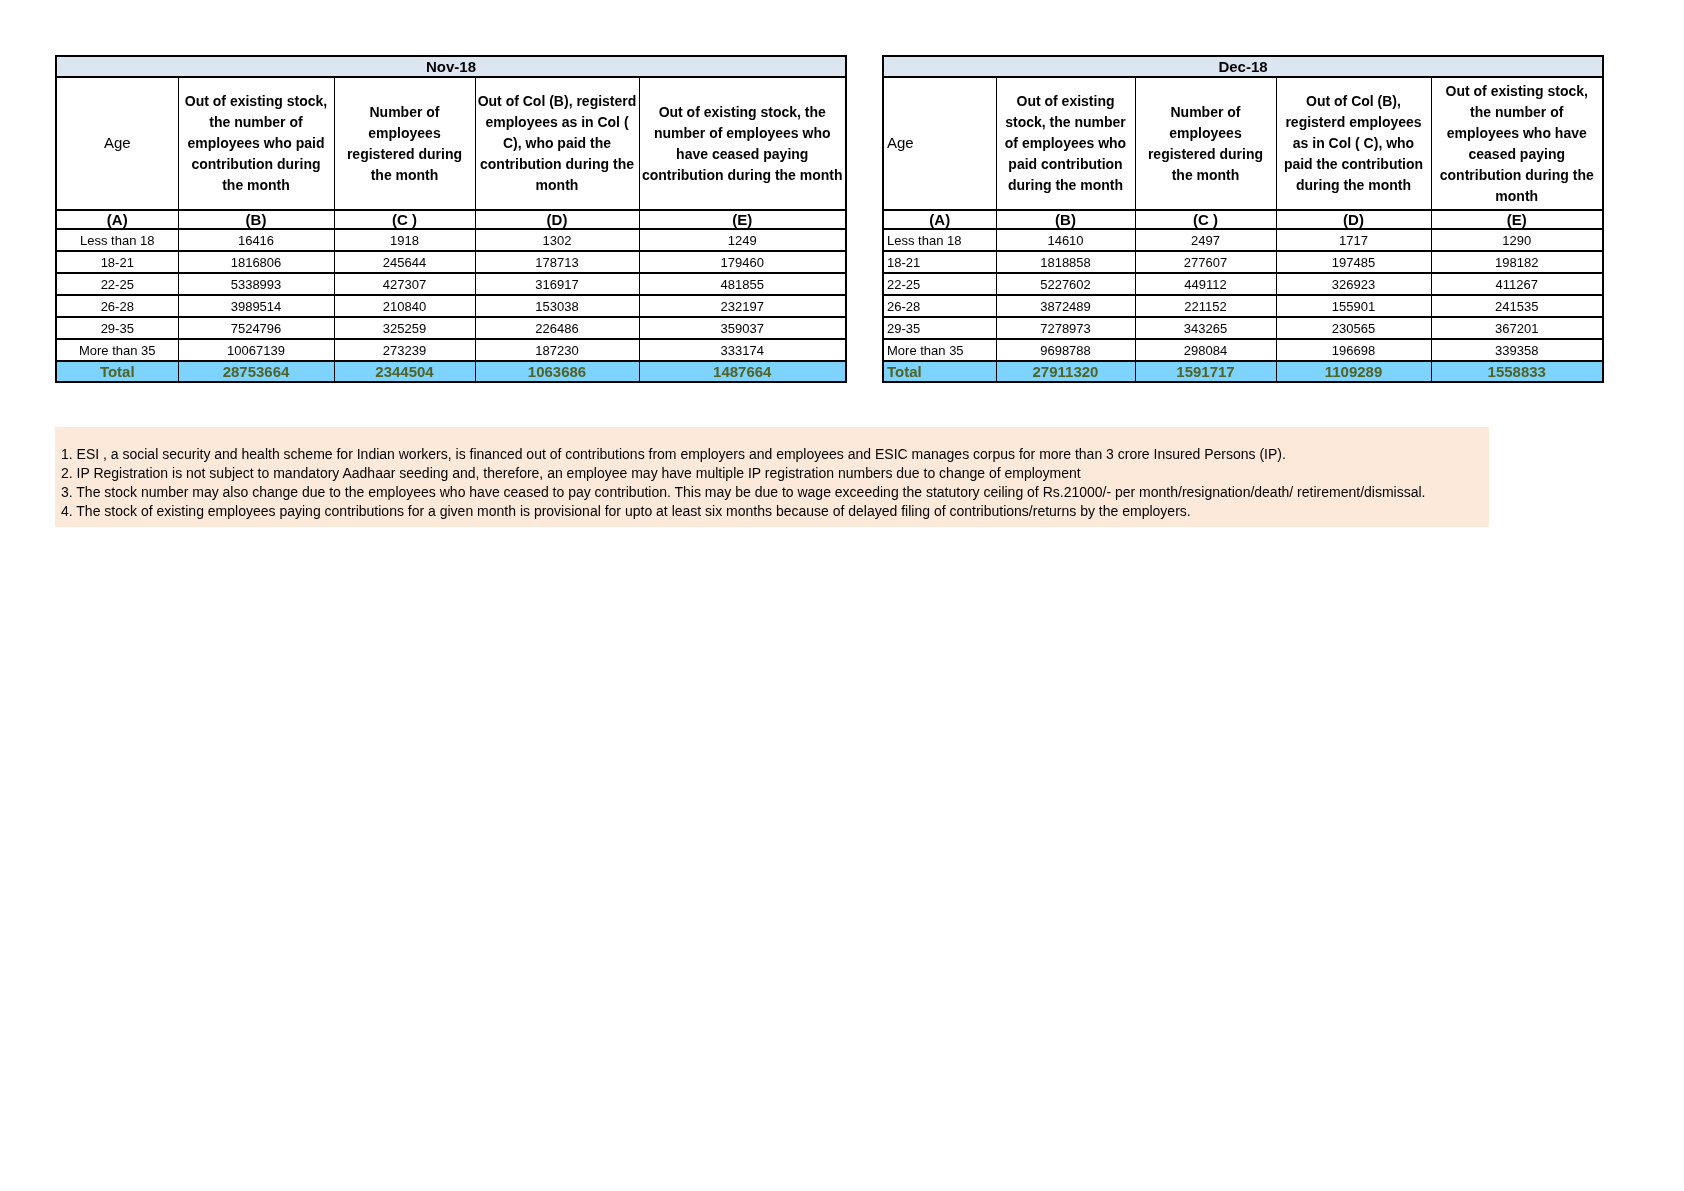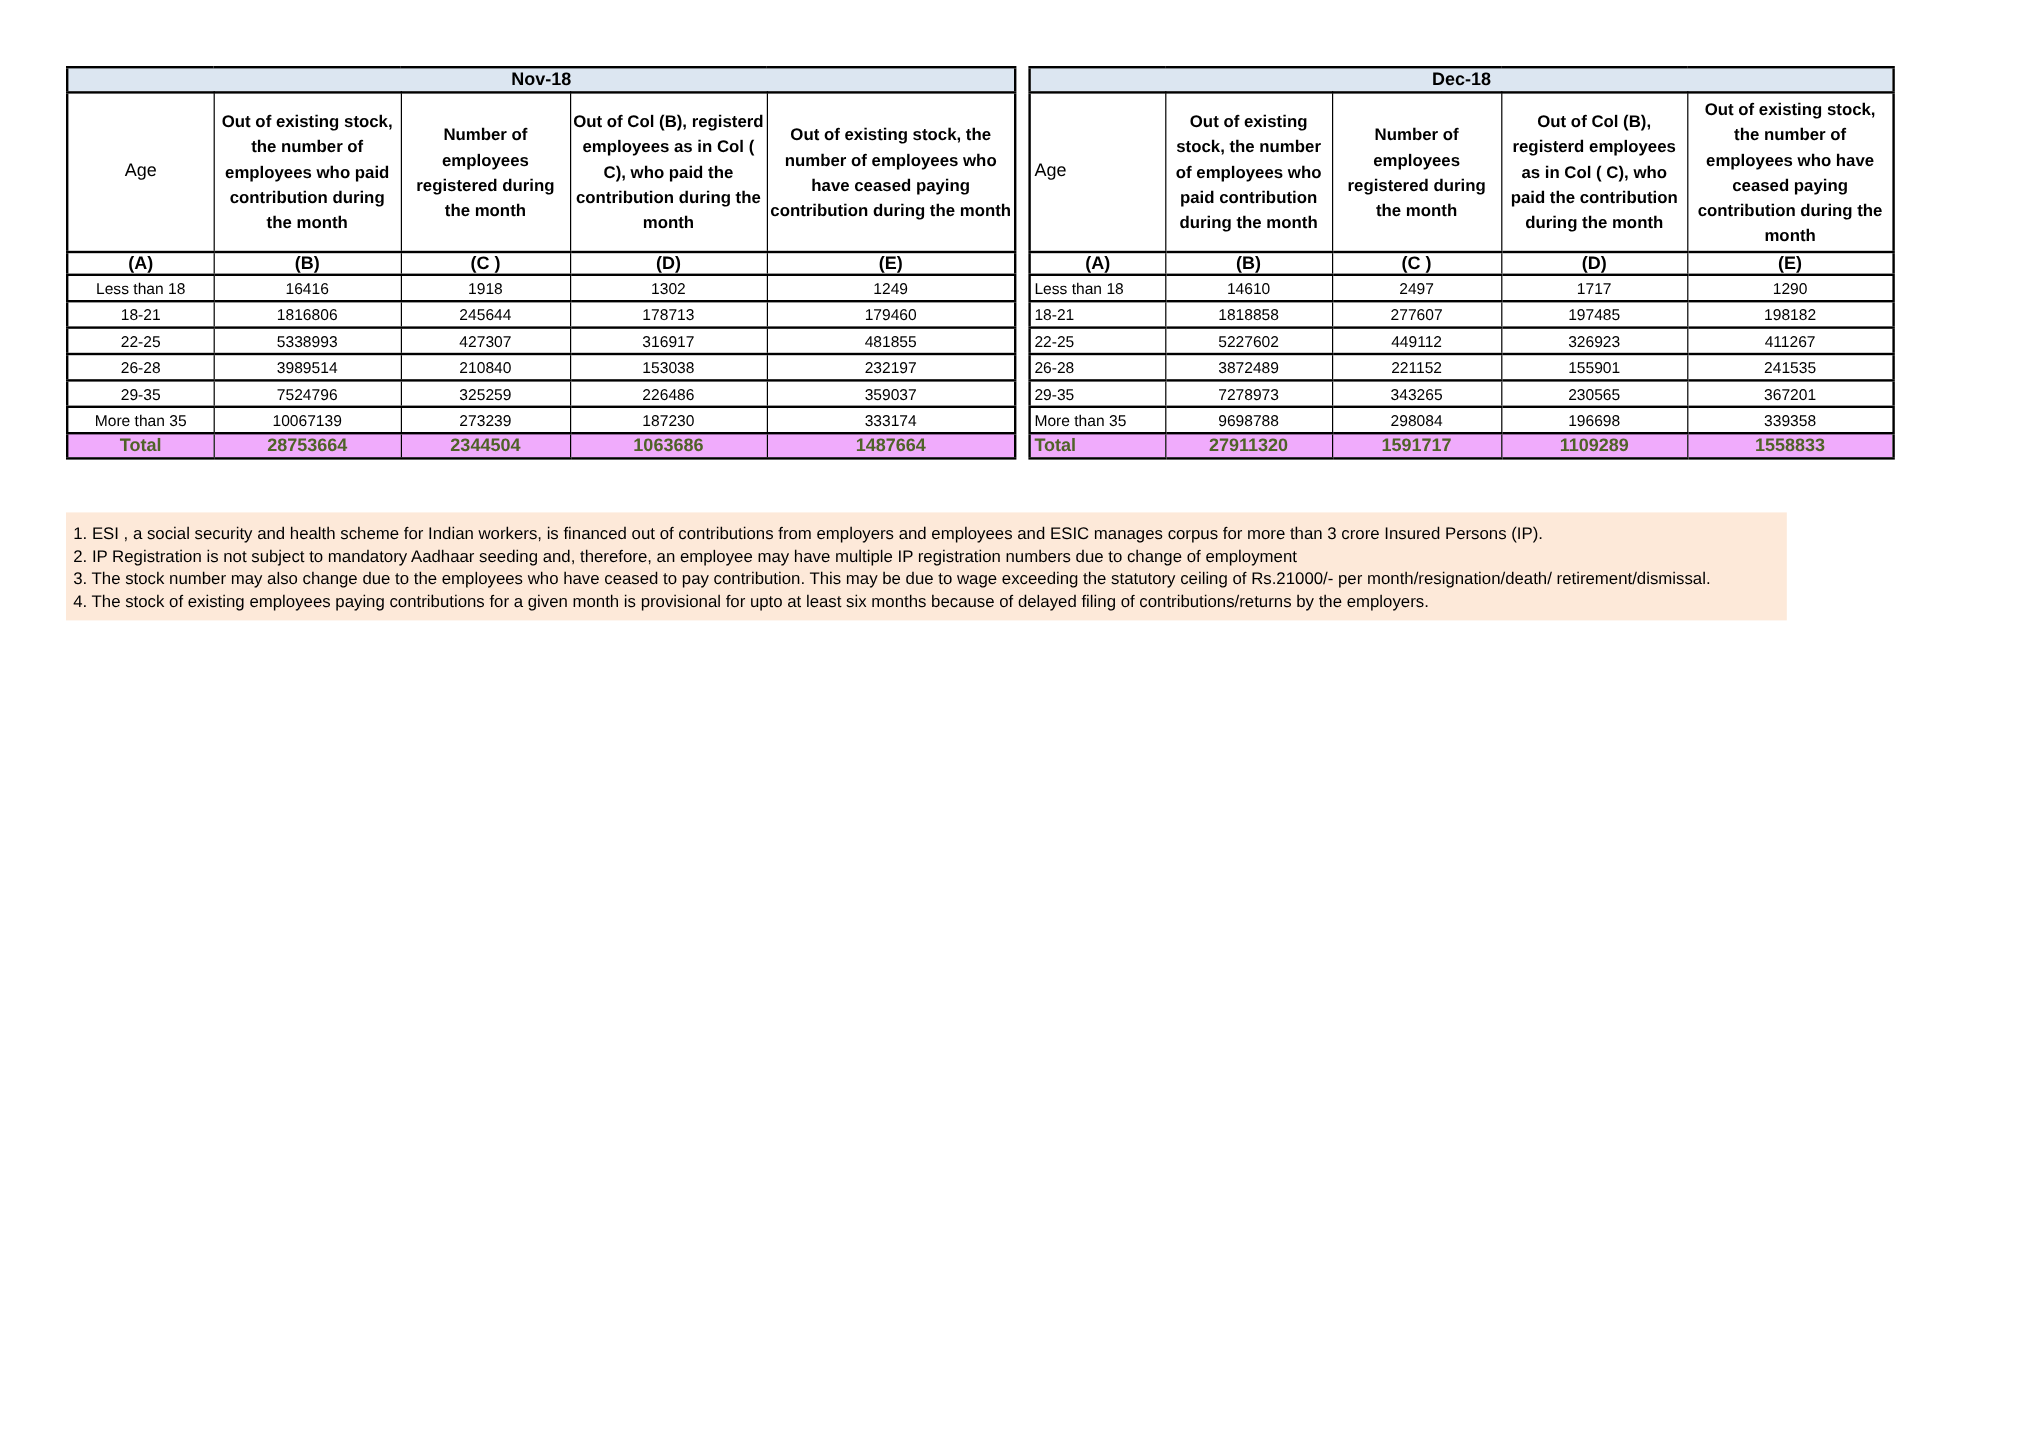--- a/index.html
+++ b/index.html
@@ -14,21 +14,21 @@
     width: 1684px;
     height: 1191px;
     background: #ffffff;
     overflow: hidden;
   }
   #tables-wrap {
     position: absolute;
     left: 55px;
     top: 55px;
     display: flex;
-    gap: 10px;
+    gap: 35px;
     align-items: flex-start;
   }
   table.month-table {
     border-collapse: collapse;
     table-layout: fixed;
     border: 2px solid #000;
   }
   table.month-table th,
   table.month-table td {
     border: 1px solid #000;
@@ -61,37 +61,37 @@
     font-weight: bold;
   }
   tr.data-row td {
     height: 20px;
     font-size: 13px;
   }
   tr.row-total td {
     height: 19px;
     font-size: 15px;
     font-weight: bold;
-    background: #f0abfc;
+    background: #7dd3fc;
     color: #4f6228;
   }
   
   table.tbl-dec th.age-head,
   table.tbl-dec td.age-cell,
   table.tbl-dec td.total-label {
     text-align: left;
     padding-left: 3px;
   }
   #notes {
     position: absolute;
     left: 55px;
     top: 427px;
     width: 1434px;
     background: #fde9d9;
-    padding: 8px 6px 6px 6px;
+    padding: 18px 6px 6px 6px;
     box-sizing: border-box;
   }
   #notes p {
     margin: 0;
     font-size: 14px;
     line-height: 19px;
     white-space: nowrap;
   }
 </style>
 </head>

